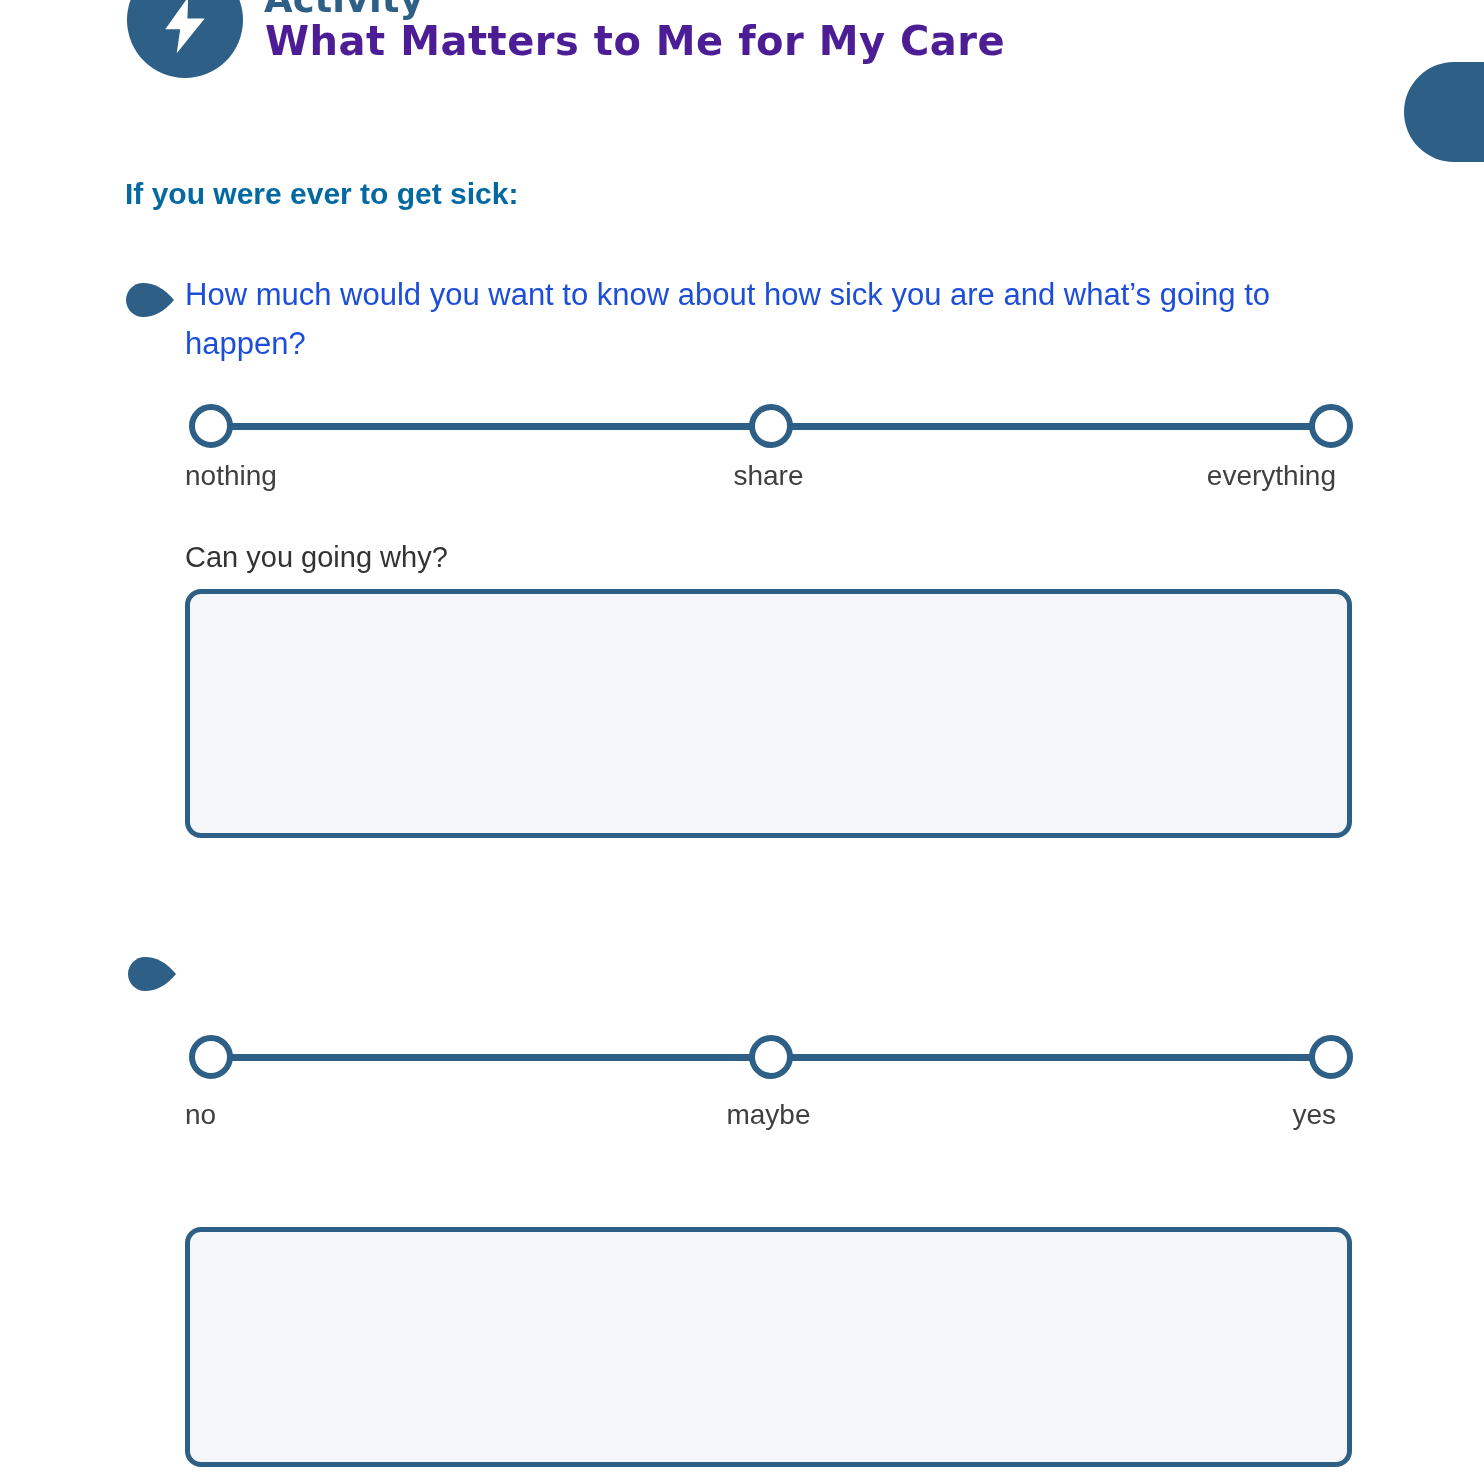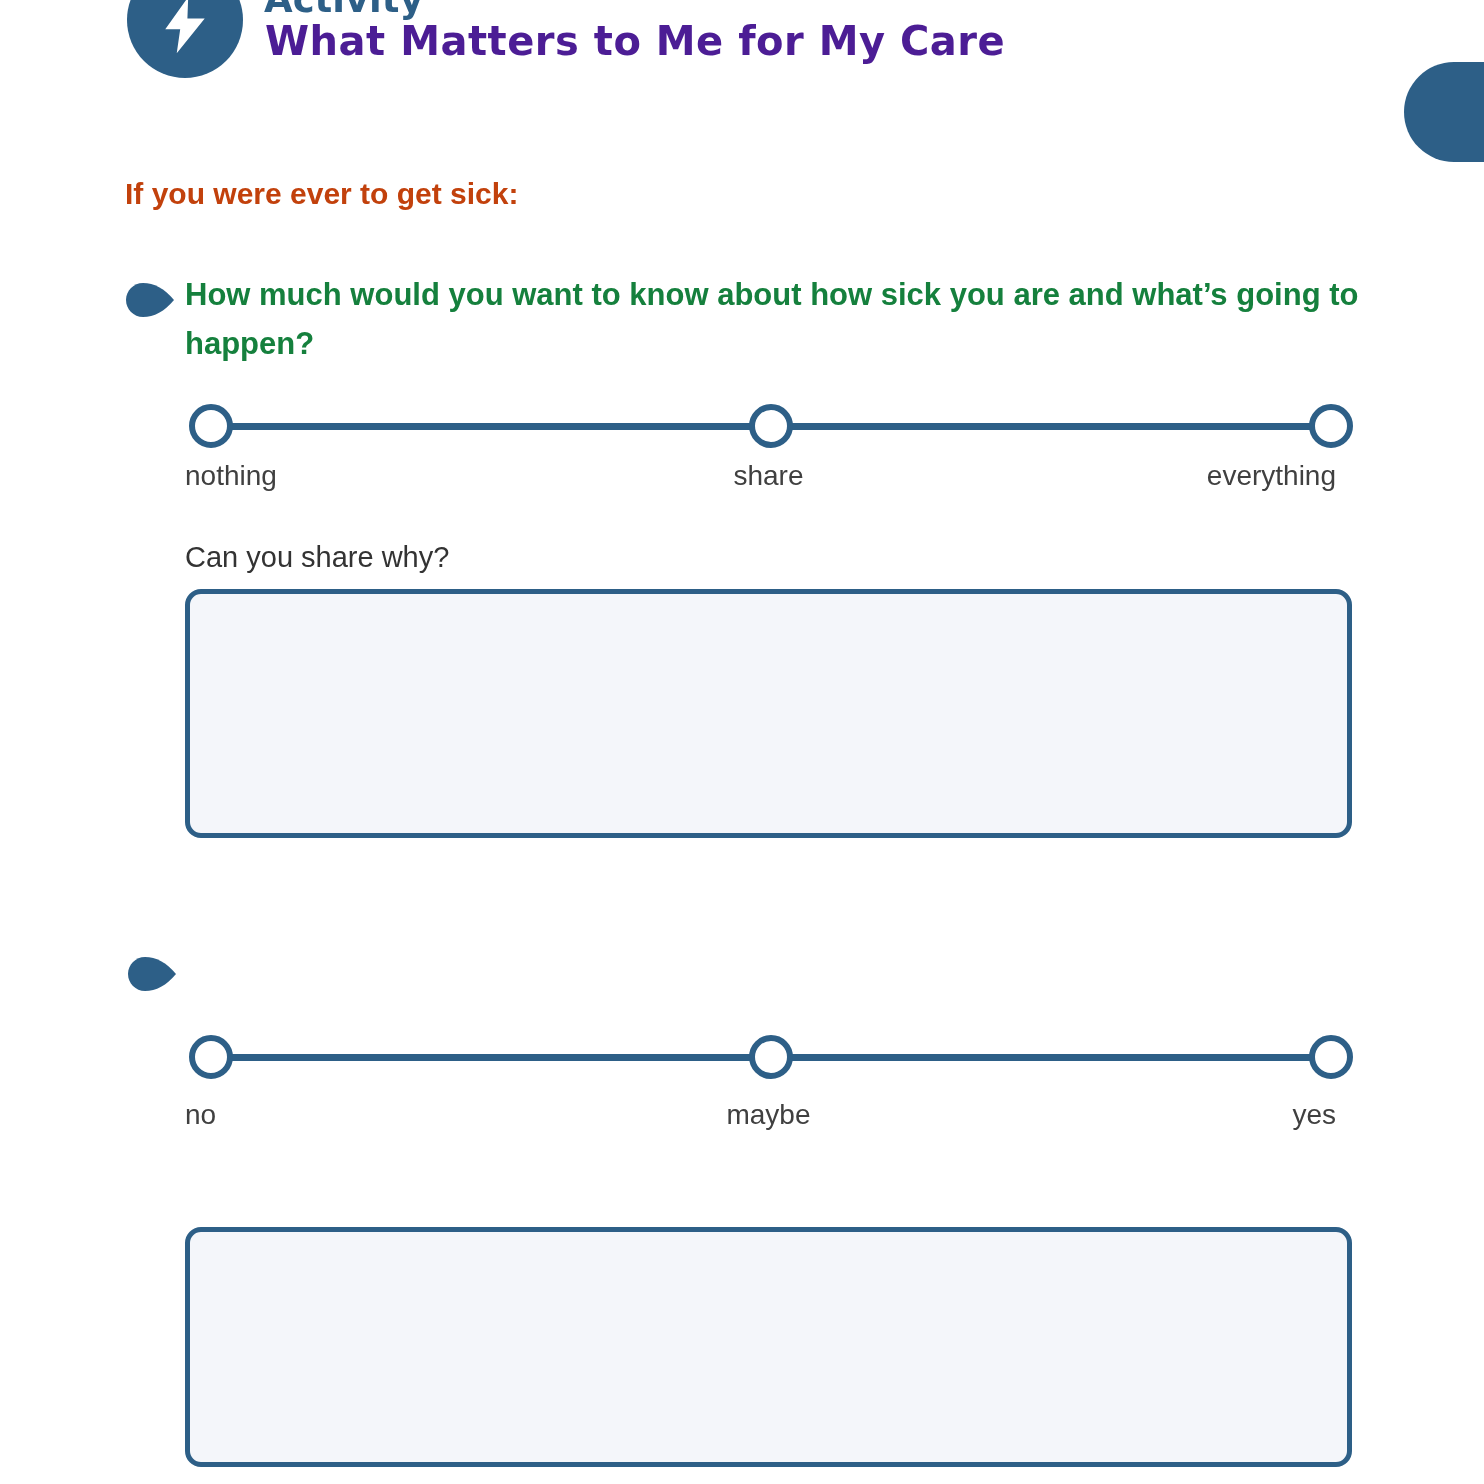--- a/index.html
+++ b/index.html
@@ -51,44 +51,43 @@
     background: #2d5f87;
     border-radius: 50px 0 0 50px;
   }
 
   
   .section-heading {
     position: absolute;
     left: 125px; top: 176px;
     font-size: 30px; line-height: 36px;
     font-weight: bold;
-    color: #c2410c;
+    color: #0369a1;
     margin: 0;
     white-space: nowrap;
   }
 
   
   .bullet {
     position: absolute;
     width: 48px; height: 34px;
     display: block;
   }
   .bullet svg { display: block; width: 48px; height: 34px; }
   .bullet-1 { left: 126px; top: 283px; }
   .bullet-2 { left: 128px; top: 957px; }
 
   .question-text {
     position: absolute;
     left: 185px;
     width: 1175px;
     font-size: 31px;
     line-height: 49px;
-    color: #15803d;
-    margin: 0;
-    font-weight: bold;
+    color: #1d4ed8;
+    margin: 0;
   }
   .question-text-1 { top: 270px; }
   .question-text-2 { top: 948px; }
 
   
   .slider {
     position: absolute;
     left: 189px;
     width: 1164px;
     height: 44px;
@@ -187,21 +186,21 @@
     <span class="dot dot-left"></span>
     <span class="dot dot-middle"></span>
     <span class="dot dot-right"></span>
   </div>
   <div class="scale-labels scale-labels-1">
     <span class="scale-label-left">nothing</span>
     <span class="scale-label-middle">share</span>
     <span class="scale-label-right">everything</span>
   </div>
 
-  <p class="followup-label followup-label-1">Can you share why?</p>
+  <p class="followup-label followup-label-1">Can you going why?</p>
   <textarea class="answer-box answer-box-1" style=""></textarea>
 
   <span class="bullet bullet-2">
     <svg viewBox="0 0 48 34">
       <path d="M17 0 C7.6 0 0 7.6 0 17 C0 26.4 7.6 34 17 34 C28 34 38.5 28.5 48 17 C38.5 5.5 28 0 17 0 Z" fill="#2d5f87"></path>
     </svg>
   </span>
 
   <div class="slider slider-2">
     <div class="track"></div>

